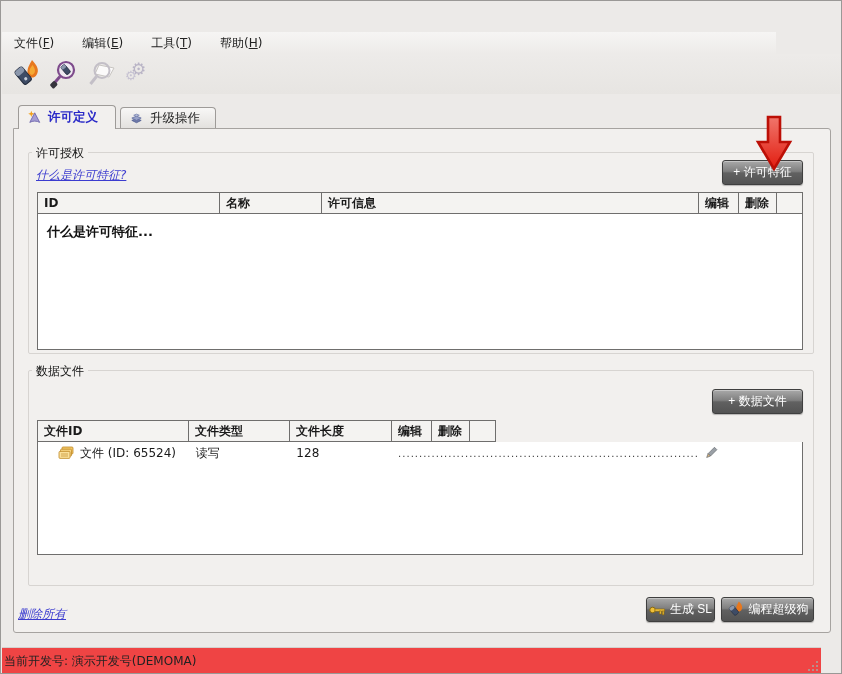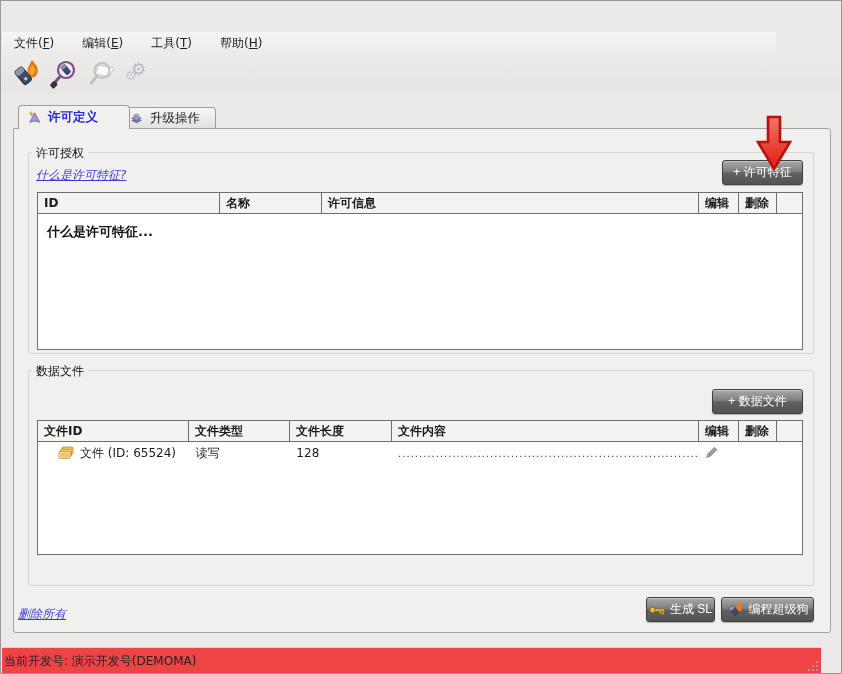--- a/index.html
+++ b/index.html
@@ -22,21 +22,21 @@
 
   
   .toolbar { position:absolute; left:1px; top:53px; width:838px; height:40px; background:linear-gradient(180deg,#edebe9,#e7e5e2); display:flex; align-items:center; padding-left:8px; gap:6px; }
   .tool-icon { width:32px; height:32px; display:flex; align-items:center; justify-content:center; }
   .gear-wrap { position:relative; width:30px; height:30px; }
   .gear1 { position:absolute; left:6px; top:0px; font-size:17px; color:#b9b4c6; }
   .gear2 { position:absolute; left:0px; top:9px; font-size:13px; color:#c6c2d2; }
 
   
   .tab { position:absolute; display:flex; align-items:center; gap:6px; padding-left:8px; border:1px solid #9e9b98; border-bottom:none; border-radius:4px 4px 0 0; font-size:12.5px; }
-  .tab-active { left:17px; top:104px; width:112px; height:24px; background:#f2f0ee; z-index:3; color:#2a2ac8; font-weight:bold; }
+  .tab-active { left:17px; top:104px; width:98px; height:24px; background:#f2f0ee; z-index:3; color:#2a2ac8; font-weight:bold; }
   .tab-inactive { left:119px; top:106px; width:96px; height:22px; background:linear-gradient(180deg,#f8f7f6,#e2e0dd); color:#1a1a1a; z-index:1; }
 
   
   .panel { position:absolute; left:12px; top:127px; width:818px; height:505px; background:#f2f0ee; border:1px solid #a6a3a0; border-radius:0 3px 3px 3px; z-index:2; }
 
   .groupbox { position:absolute; border:1px solid #d7d4d1; border-radius:2px; }
   .gb-label { position:absolute; background:#f2f0ee; padding:0 4px; font-size:12px; color:#111; z-index:4; }
 
   .hyperlink { position:absolute; font-size:12px; font-style:italic; color:#3c3ccf; text-decoration:underline; cursor:pointer; }
 
@@ -154,21 +154,20 @@
     <div class="groupbox" style="left:14px; top:241px; width:786px; height:216px;"></div>
     <span class="gb-label" style="left:18px; top:234px;">数据文件</span>
 
     <button class="dark-btn" style="left:698px; top:260px; width:91px; height:25px;">+ 数据文件</button>
 
     <div class="table" style="left:23px; top:291px; width:766px;">
       <div class="thead">
         <div class="th t2c0">文件ID</div>
         <div class="th t2c1">文件类型</div>
         <div class="th t2c2">文件长度</div>
-        <div class="th t2c3">文件内容</div>
         <div class="th t2c4">编辑</div>
         <div class="th t2c5">删除</div>
         <div class="th t2c6"></div>
       </div>
       <div class="tbody" style="height:113px;">
         <div class="data-row">
           <div class="dc t2c0 file-id-cell">
             <svg width="16" height="14" viewBox="0 0 16 14">
               <rect x="4" y="1" width="11" height="7" rx="1" fill="#f2c766" stroke="#c08a28" stroke-width="0.8"></rect>
               <rect x="2.5" y="3.2" width="11" height="7" rx="1" fill="#f6d27e" stroke="#c08a28" stroke-width="0.8"></rect>

